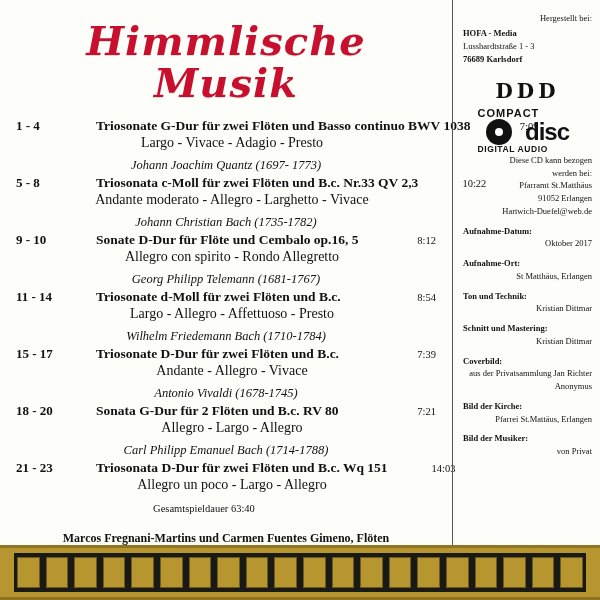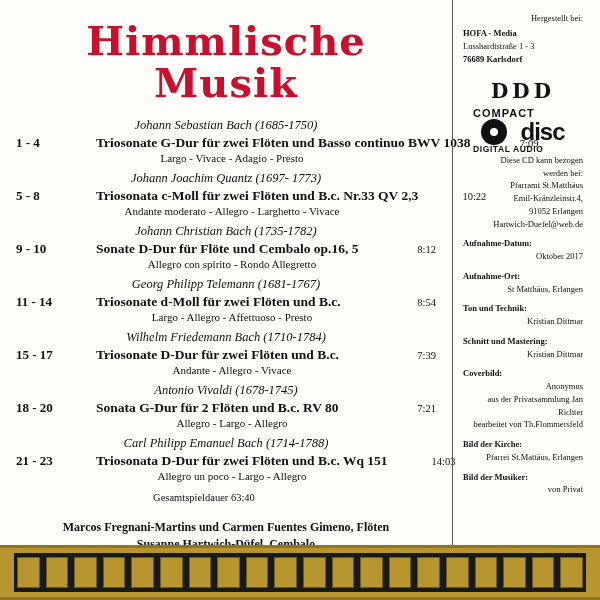--- a/index.html
+++ b/index.html
@@ -28,20 +28,21 @@
     top: 0;
     width: 452px;
     height: 545px;
     box-sizing: border-box;
     padding: 14px 16px 0 16px;
   }
   .title {
     text-align: center;
     color: #c8102e;
     font-family: "DejaVu Serif", serif;
+    font-style: italic;
     font-weight: bold;
     font-size: 40px;
     letter-spacing: 1px;
     line-height: 1.05;
     margin: 6px 0 14px 0;
     text-shadow: 0 1px 0 rgba(0,0,0,0.12);
   }
   .composer {
     text-align: center;
     font-style: italic;
@@ -70,21 +71,21 @@
     white-space: nowrap;
   }
   .duration {
     width: 44px;
     flex: 0 0 44px;
     text-align: right;
     font-size: 10.5px;
   }
   .movements {
     text-align: center;
-    font-size: 11px;
+    font-size: 14px;
     margin: 1px 0 0 0;
     padding-right: 44px;
     padding-left: 56px;
   }
   .total {
     text-align: center;
     font-size: 10.5px;
     margin: 10px 44px 0 0;
   }
   .performers {
@@ -104,21 +105,21 @@
     background: #555;
   }
   
   .side {
     position: absolute;
     left: 453px;
     top: 0;
     width: 147px;
     height: 545px;
     box-sizing: border-box;
-    padding: 12px 17px 0 10px;
+    padding: 12px 8px 0 10px;
     font-size: 8.5px;
     line-height: 1.5;
   }
   .side .lbl {
     font-weight: bold;
     font-size: 8.5px;
     margin-top: 7px;
   }
   .side .val {
     font-size: 8.5px;
@@ -240,21 +241,20 @@
 </head>
 <body>
 
 <div class="page">
 
   <div class="main">
 
     <div class="title">Himmlische Musik</div>
 
     <div>
-      <div class="composer">Johann Sebastian Bach (1685-1750)</div>
       <div class="work-row">
         <span class="tracknums">1 - 4</span>
         <span class="worktitle">Triosonate G-Dur für zwei Flöten und Basso continuo BWV 1038</span>
         <span class="duration">7:09</span>
       </div>
       <div class="movements">Largo - Vivace - Adagio - Presto</div>
     </div>
 
     <div>
       <div class="composer">Johann Joachim Quantz (1697- 1773)</div>
@@ -347,41 +347,39 @@
       <div class="cdbot">DIGITAL AUDIO</div>
     </div>
 
     <div class="note">
       <div>Diese CD kann bezogen</div>
       <div>werden bei:</div>
     </div>
 
     <div class="note">
       <div>Pfarramt St.Matthäus</div>
-      <div>Emil-Kränzleinstr.4,</div>
       <div>91052 Erlangen</div>
       <div>Hartwich-Duefel@web.de</div>
     </div>
 
     <div class="lbl">Aufnahme-Datum:</div>
     <div class="val right">Oktober 2017</div>
 
     <div class="lbl">Aufnahme-Ort:</div>
     <div class="val right">St Matthäus, Erlangen</div>
 
     <div class="lbl">Ton und Technik:</div>
     <div class="val right">Kristian Dittmar</div>
 
     <div class="lbl">Schnitt und Mastering:</div>
     <div class="val right">Kristian Dittmar</div>
 
     <div class="lbl">Coverbild:</div>
+    <div class="val right">aus der Privatsammlung Jan Richter</div>
     <div class="val right">Anonymus</div>
-    <div class="val right">aus der Privatsammlung Jan Richter</div>
-    <div class="val right">bearbeitet von Th.Flommersfeld</div>
 
     <div class="lbl">Bild der Kirche:</div>
     <div class="val right">Pfarrei St.Mattäus, Erlangen</div>
 
     <div class="lbl">Bild der Musiker:</div>
     <div class="val right">von Privat</div>
   </div>
 
   <div class="bottombar">
     <div class="edge-top"></div>

